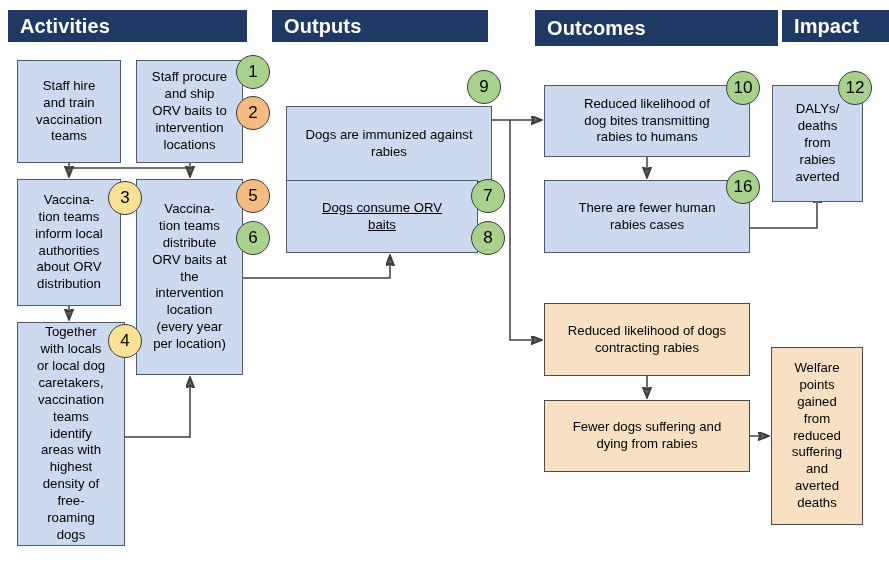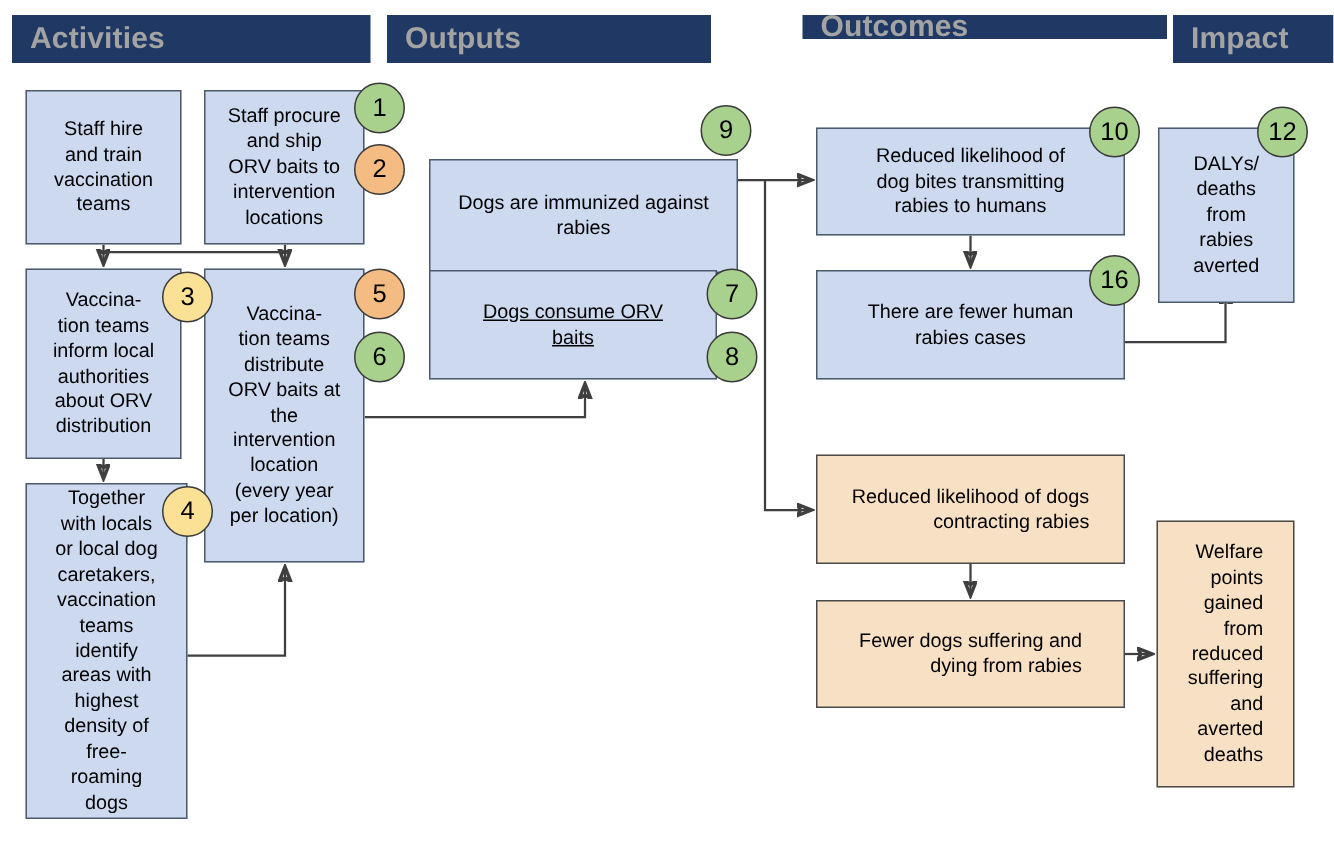--- a/index.html
+++ b/index.html
@@ -11,21 +11,21 @@
     position:relative;
     width:889px;
     height:567px;
     overflow:hidden;
     background:#ffffff;
   }
   
   .banner{
     position:absolute;
     background:#1f3864;
-    color:#a3a3a3;
+    color:#ffffff;
     font-weight:bold;
     font-size:20px;
     line-height:1;
     display:flex;
     align-items:center;
     padding-left:12px;
     box-sizing:border-box;
     letter-spacing:.1px;
   }
   
@@ -38,21 +38,21 @@
     justify-content:center;
     text-align:center;
     font-size:13.2px;
     line-height:1.28;
     color:#000000;
     padding:3px 5px;
     box-sizing:border-box;
     white-space:pre-line;
   }
   .box.blue{background:#ccd9ef;border-color:#4b5b6b;}
-  .box.tan{background:#f8e0c4;border-color:#4a4a4a;text-align:right;}
+  .box.tan{background:#f8e0c4;border-color:#4a4a4a;}
   
   .marker{
     position:absolute;
     width:34px;height:34px;
     border-radius:50%;
     border:1.2px solid #3a3a3a;
     display:flex;align-items:center;justify-content:center;
     font-size:17px;
     color:#000000;
     box-sizing:border-box;
@@ -93,22 +93,22 @@
         <path d="M 510 120 L 510 340 L 541 340" marker-end="url(#arrow)"></path>
         <path d="M 647 157 L 647 177" marker-end="url(#arrow)"></path>
         <path d="M 750 228 L 817 228 L 817 193" marker-end="url(#arrow)"></path>
         <path d="M 647 376 L 647 397" marker-end="url(#arrow)"></path>
         <path d="M 750 436 L 768 436" marker-end="url(#arrow)"></path>
       </g>
   </svg>
 
   <div id="banner-layer">
       <div class="banner" style="left: 8px; top: 10px; width: 239px; height: 32px;">Activities</div>
-      <div class="banner" style="left: 258px; top: 10px; width: 216px; height: 32px;">Outputs</div>
-      <div class="banner" style="left: 535px; top: 10px; width: 243px; height: 16px;">Outcomes</div>
+      <div class="banner" style="left: 272px; top: 10px; width: 216px; height: 32px;">Outputs</div>
+      <div class="banner" style="left: 535px; top: 10px; width: 243px; height: 36px;">Outcomes</div>
       <div class="banner" style="left: 782px; top: 10px; width: 124px; height: 32px;">Impact</div>
     </div>
   <div id="box-layer">
       <div class="box blue" style="left: 17px; top: 60px; width: 104px; height: 103px;">Staff hire
 and train
 vaccination
 teams</div>
       <div class="box blue" style="left: 136px; top: 60px; width: 107px; height: 103px;">Staff procure
 and ship
 ORV baits to

